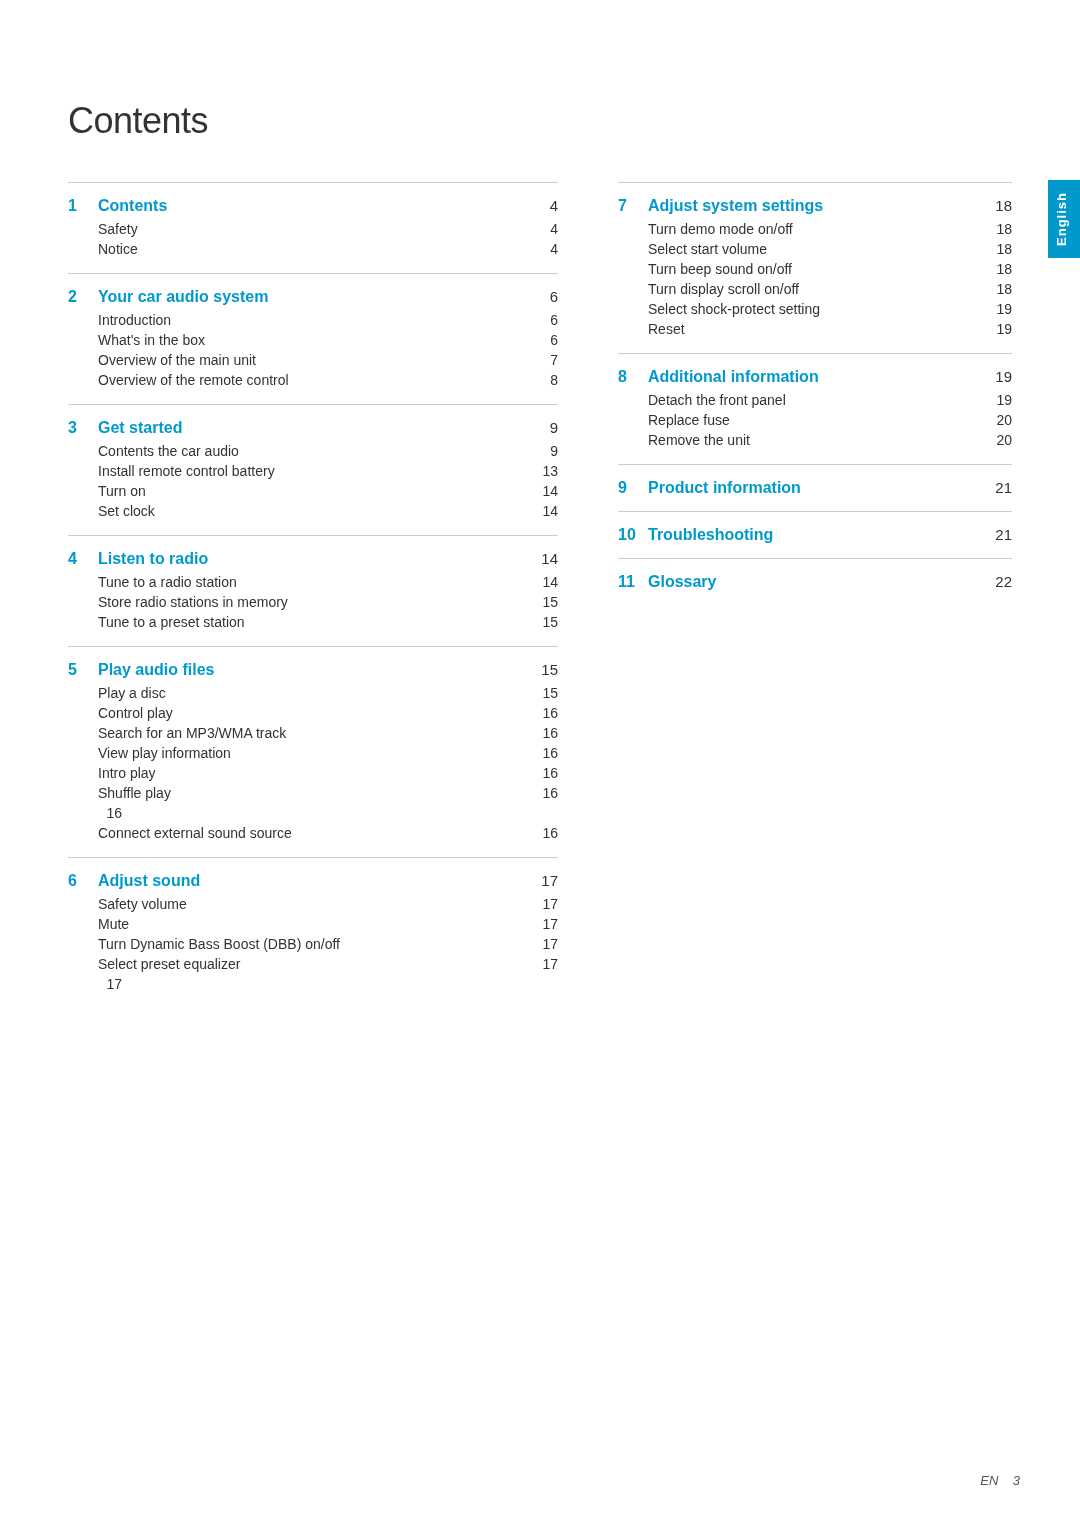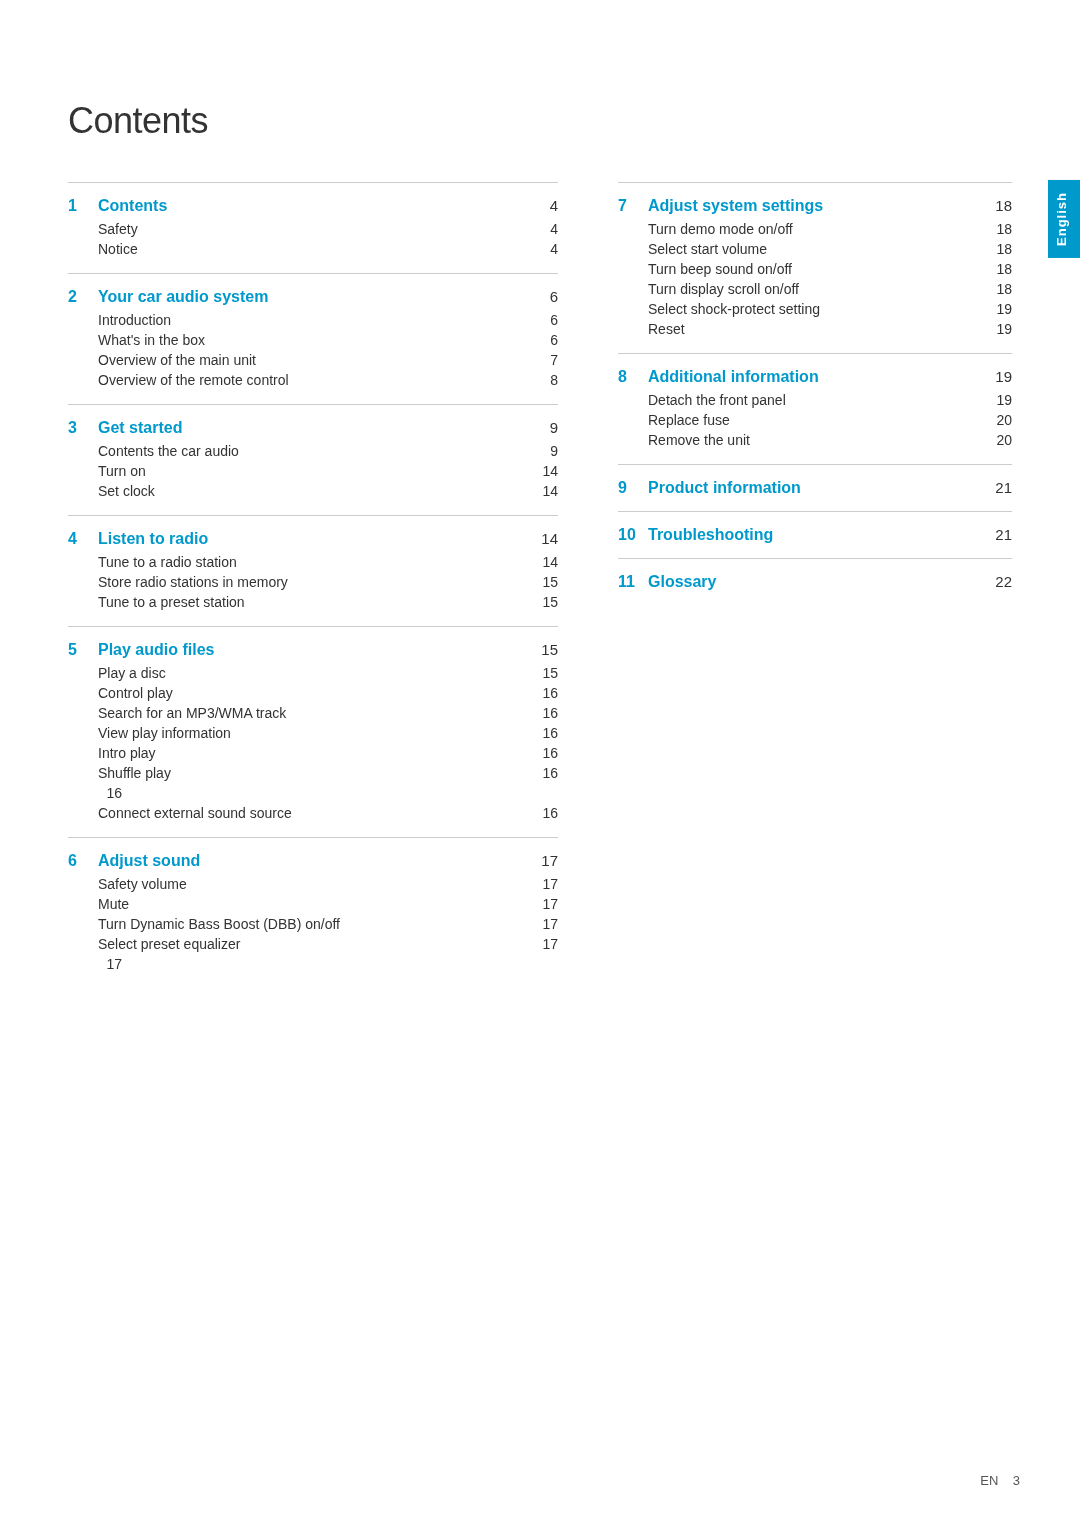--- a/index.html
+++ b/index.html
@@ -38,20 +38,21 @@
       letter-spacing: 1px;
     }
 
     
     .page-footer {
       position: absolute;
       bottom: 40px;
       right: 60px;
       font-size: 13px;
       color: #555;
+      font-style: italic;
     }
 
     
     .page-footer-en {
       color: #555;
     }
 
     
     .main-content {
       display: flex;
@@ -217,20 +218,24 @@
             <span class="section-number">3</span>
             <span class="section-title">Get started</span>
             <span class="section-page">9</span>
           </div>
           <div class="section-entries">
             <div class="entry-row">
               <span class="entry-text">Contents the car audio</span>
               <span class="entry-page">9</span>
             </div>
             <div class="entry-row">
+              <span class="entry-text">Install remote control battery</span>
+              <span class="entry-page">13</span>
+            </div>
+            <div class="entry-row">
               <span class="entry-text">Turn on</span>
               <span class="entry-page">14</span>
             </div>
             <div class="entry-row">
               <span class="entry-text">Set clock</span>
               <span class="entry-page">14</span>
             </div>
           </div>
         </div>
         <div class="toc-section">

